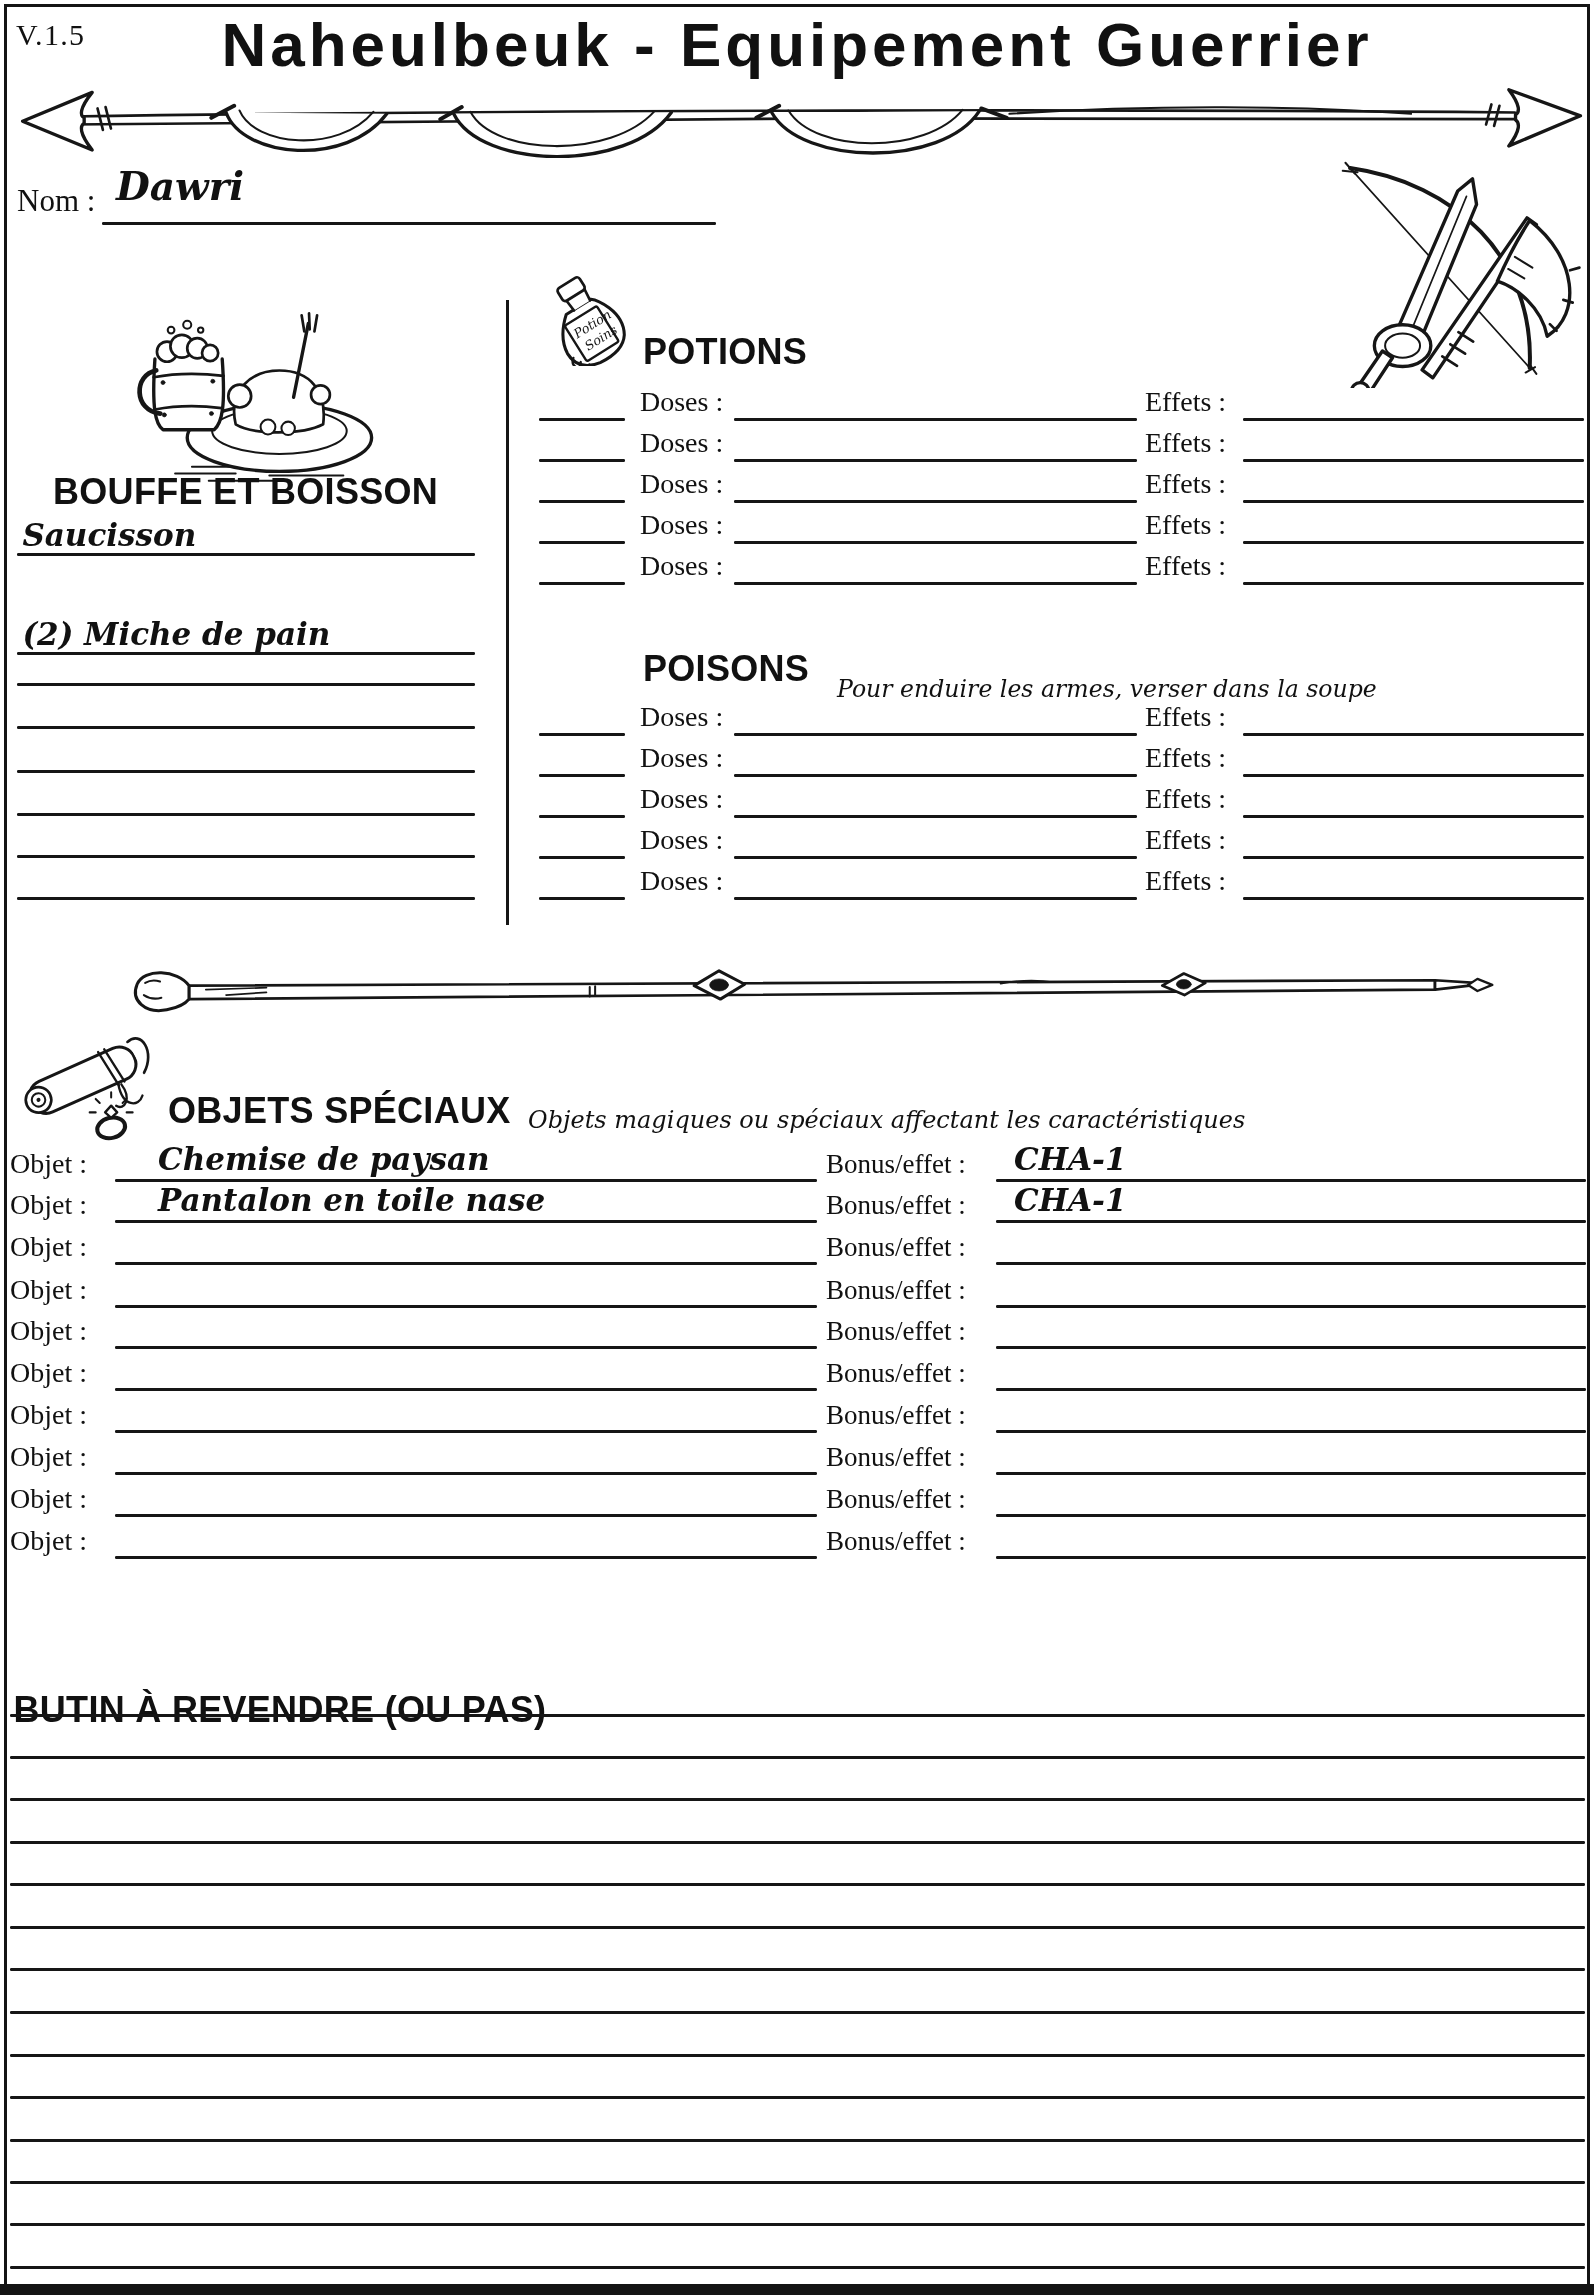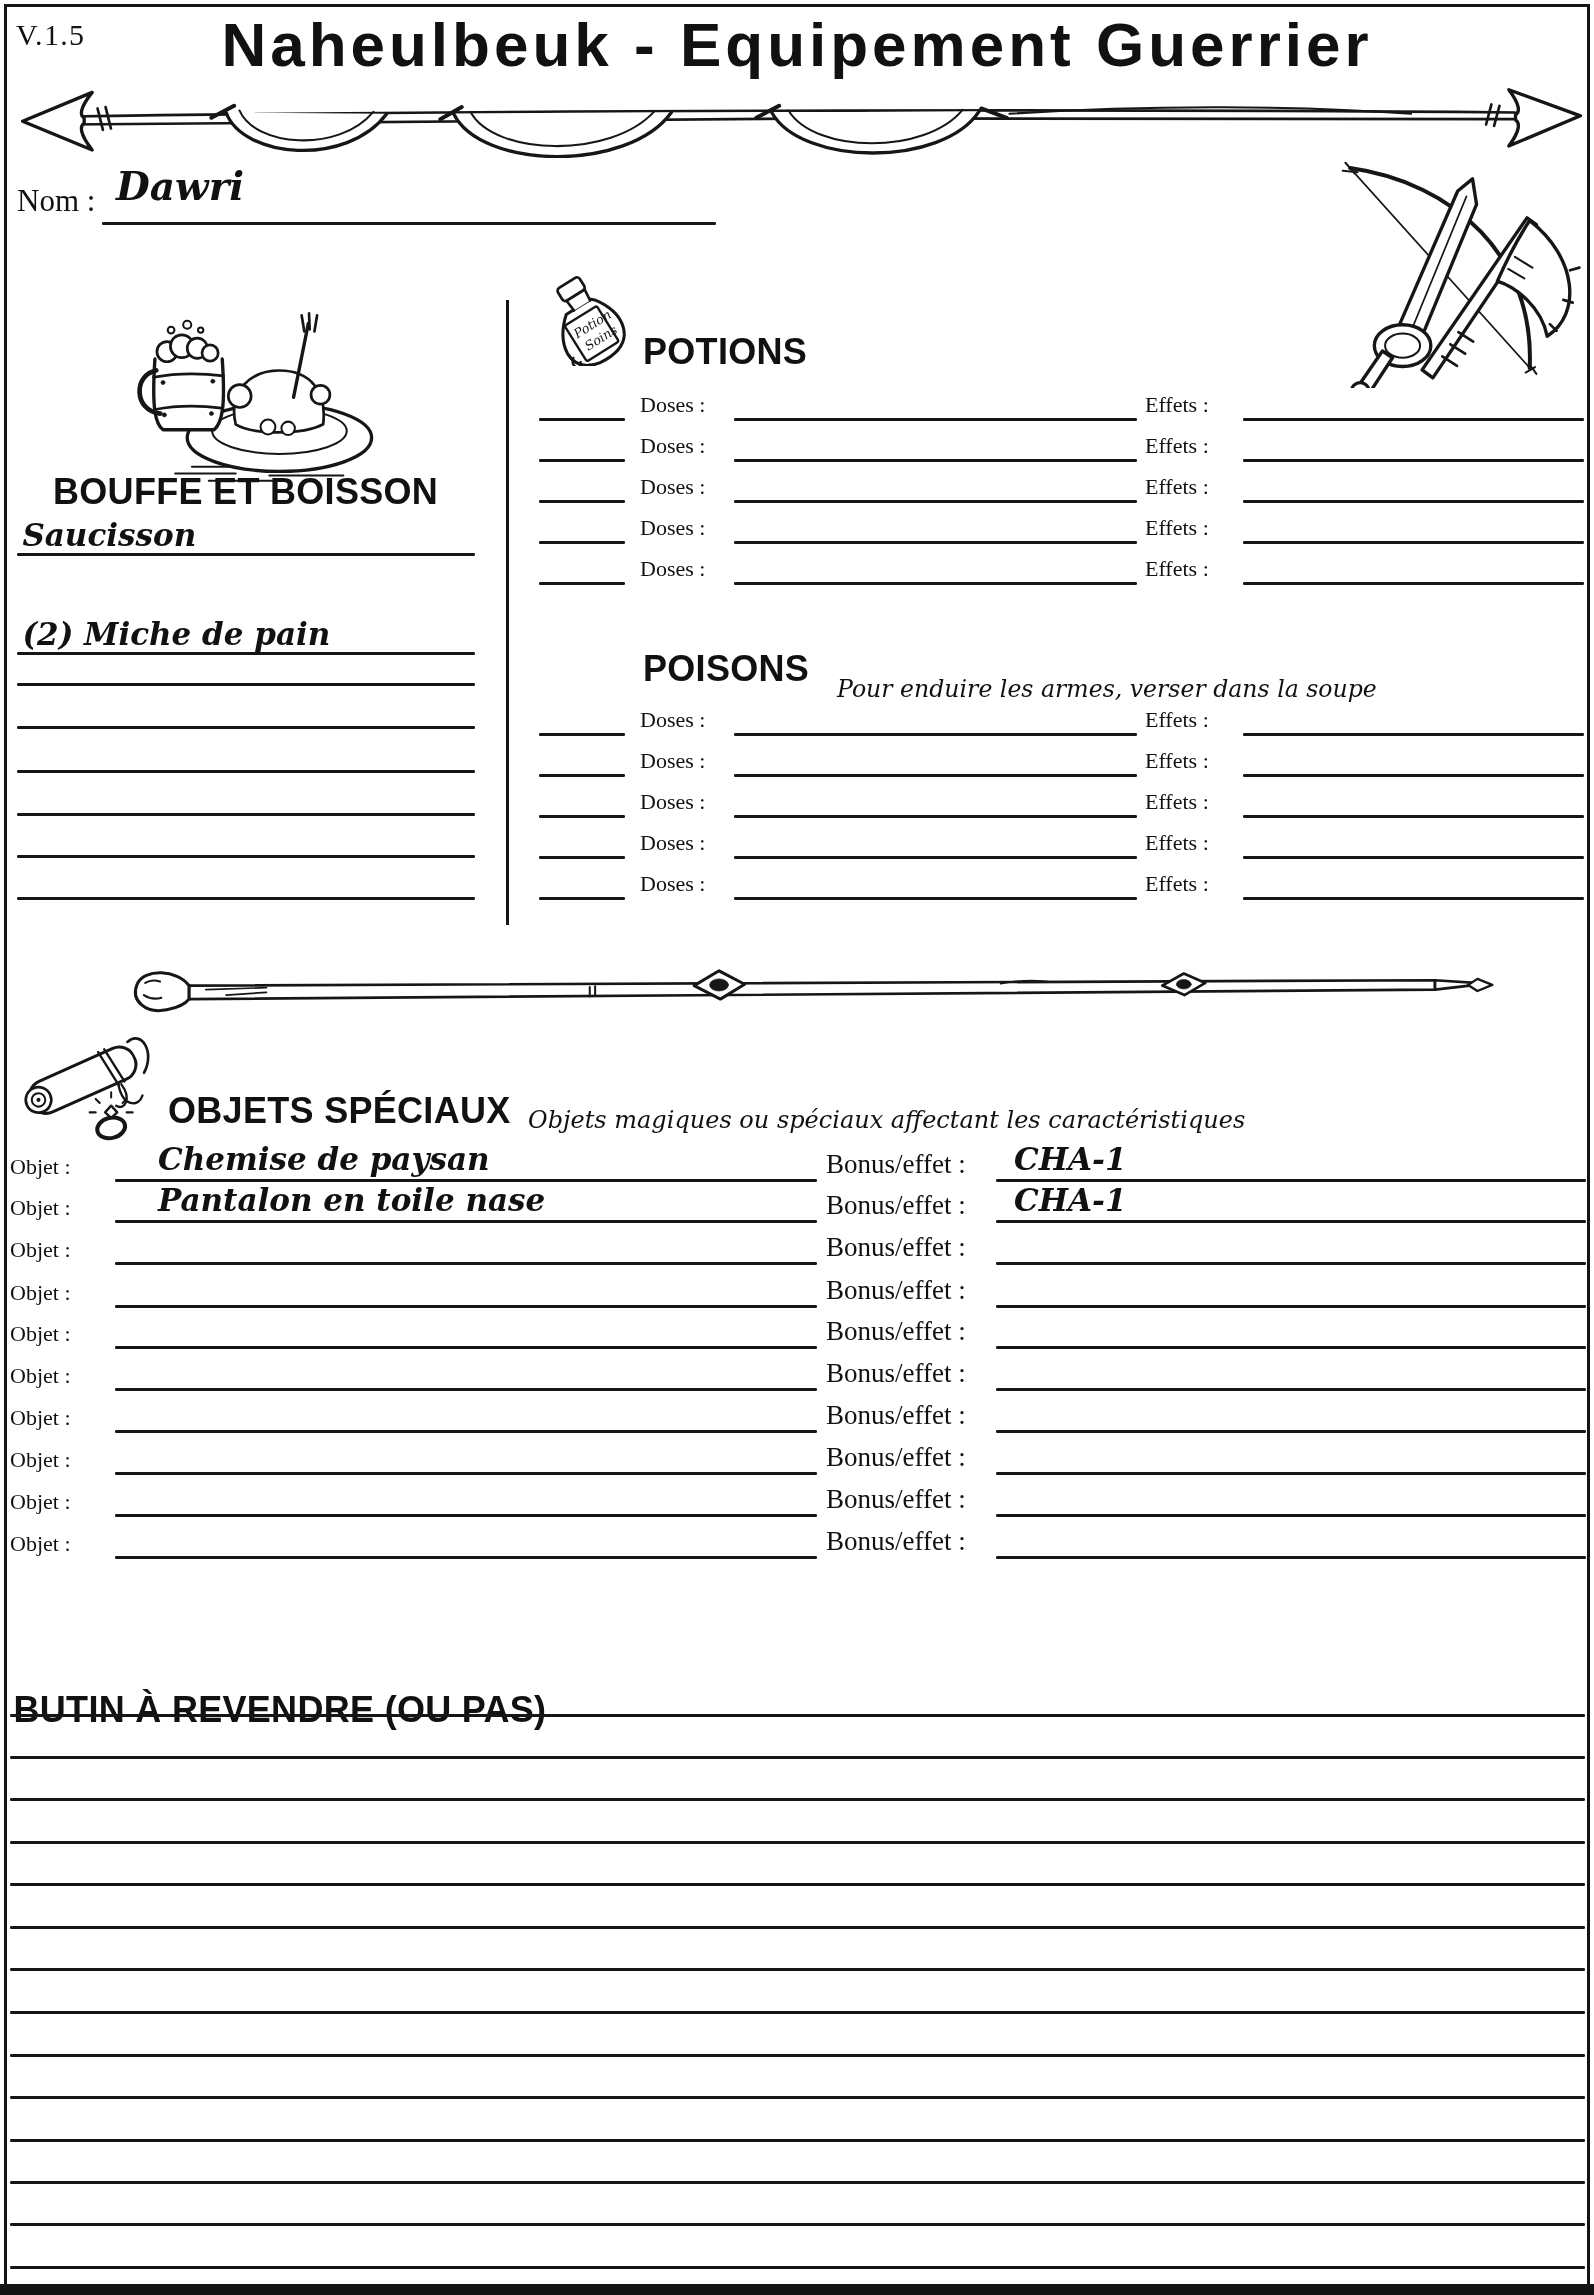--- a/index.html
+++ b/index.html
@@ -8,21 +8,21 @@
   .abs{position:absolute;}
   .frame{position:absolute;left:4px;top:4px;right:4px;bottom:8px;
          border-left:3.4px solid #141414;border-top:3.4px solid #141414;border-right:3.4px solid #141414;}
   .bottombar{position:absolute;left:0;right:0;bottom:0;height:11.5px;background:#141414;}
   .ver{font-size:30px;letter-spacing:1.3px;}
   .title{left:50%;transform:translateX(-50%);top:9.4px;font-weight:700;font-size:62px;
          letter-spacing:4px;white-space:nowrap;font-family:Liberation Sans, sans-serif;}
   .h1{font-family:"Liberation Sans",sans-serif;font-weight:700;font-size:36px;
       letter-spacing:0.3px;white-space:nowrap;}
   .sub{font-family:"DejaVu Serif",serif;font-style:italic;font-size:24px;white-space:nowrap;}
-  .lbl{font-size:22px;line-height:1;white-space:nowrap;}
+  .lbl{font-size:28px;line-height:1;white-space:nowrap;}
   .lbl-sm{font-size:27px;line-height:1;white-space:nowrap;}
   .hand{font-family:"DejaVu Serif",serif;font-style:italic;font-weight:700;
         font-size:31px;line-height:1;white-space:nowrap;}
   .bline{position:absolute;height:3.4px;background:#161616;border-radius:1.3px;}
   .vline{position:absolute;width:3.4px;background:#161616;}
   .prow,.orow,.brow{position:absolute;}
   .prow{left:0;width:1594px;height:39px;}
   .prow .q{left:539px;width:86px;bottom:0;}
   .prow .dl{left:640px;bottom:5.4px;}
   .prow .ml{left:734px;width:403px;bottom:0;}

